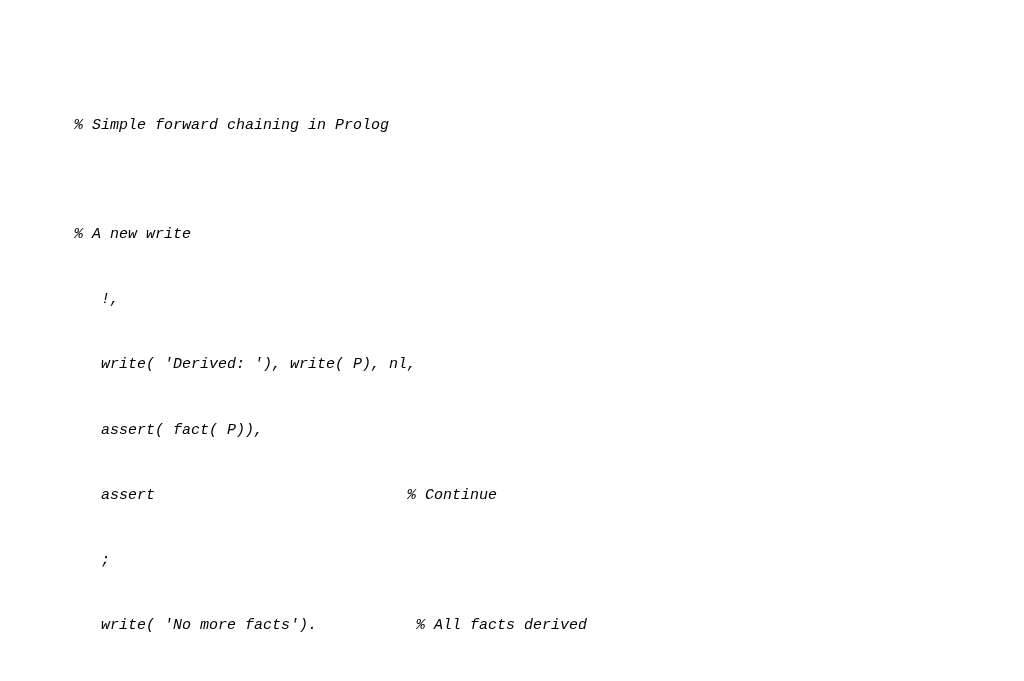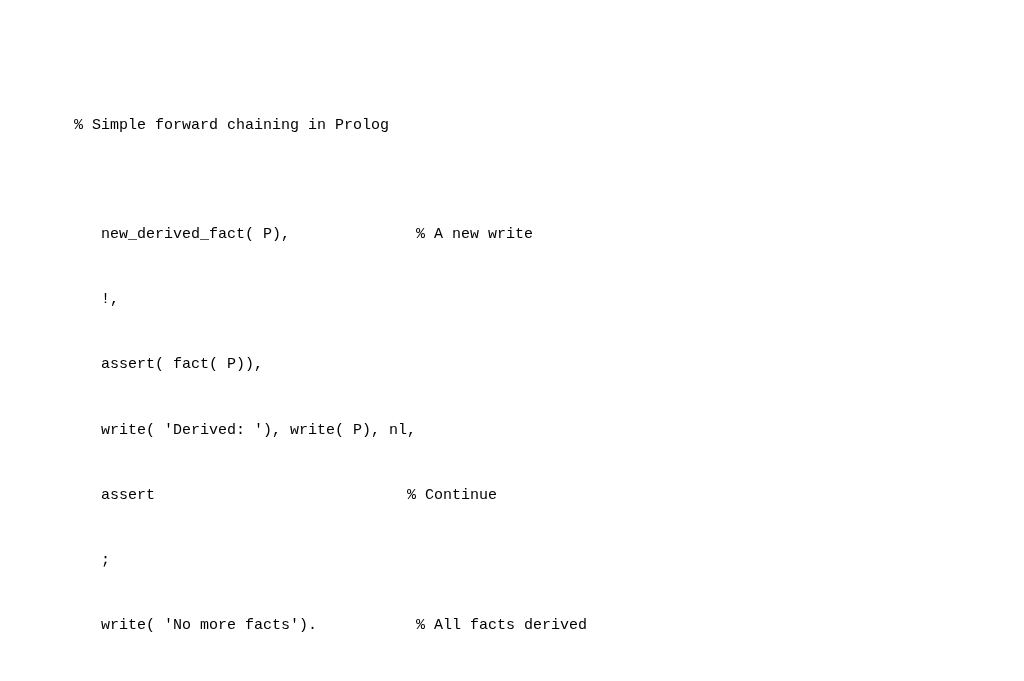--- a/index.html
+++ b/index.html
@@ -16,39 +16,40 @@
       height: 681px;
       box-sizing: border-box;
       padding: 28px 30px 28px 74px;
       white-space: pre;
     }
     .code-block {
       white-space: pre;
     }
     .line {
       display: flex;
+      font-style: italic;
     }
     .code {
       white-space: pre;
     }
     .comment {
       white-space: pre;
     }
   </style>
 </head>
 <body>
 
 <div class="page">
   <div class="code-block">
     <div class="line"><span class="code">% Simple forward chaining in Prolog</span><span class="comment"></span></div>
     <div class="line"><span class="code"></span><span class="comment"></span></div>
-    <div class="line"><span class="code">   new_derived_fact( P),              </span><span class="comment">% A new write</span></div>
+    <div class="line"><span class="comment">% A new write</span></div>
     <div class="line"><span class="code">   !,</span><span class="comment"></span></div>
+    <div class="line"><span class="code">   write( 'Derived: '), write( P), nl,</span><span class="comment"></span></div>
     <div class="line"><span class="code">   assert( fact( P)),</span><span class="comment"></span></div>
-    <div class="line"><span class="code">   write( 'Derived: '), write( P), nl,</span><span class="comment"></span></div>
     <div class="line"><span class="code">   assert                            </span><span class="comment">% Continue</span></div>
     <div class="line"><span class="code">   ;</span><span class="comment"></span></div>
     <div class="line"><span class="code">   write( 'No more facts').           </span><span class="comment">% All facts derived</span></div>
     <div class="line"><span class="code"></span><span class="comment"></span></div>
     
     
     
     
     <div class="line"><span class="code"></span><span class="comment"></span></div>
     

